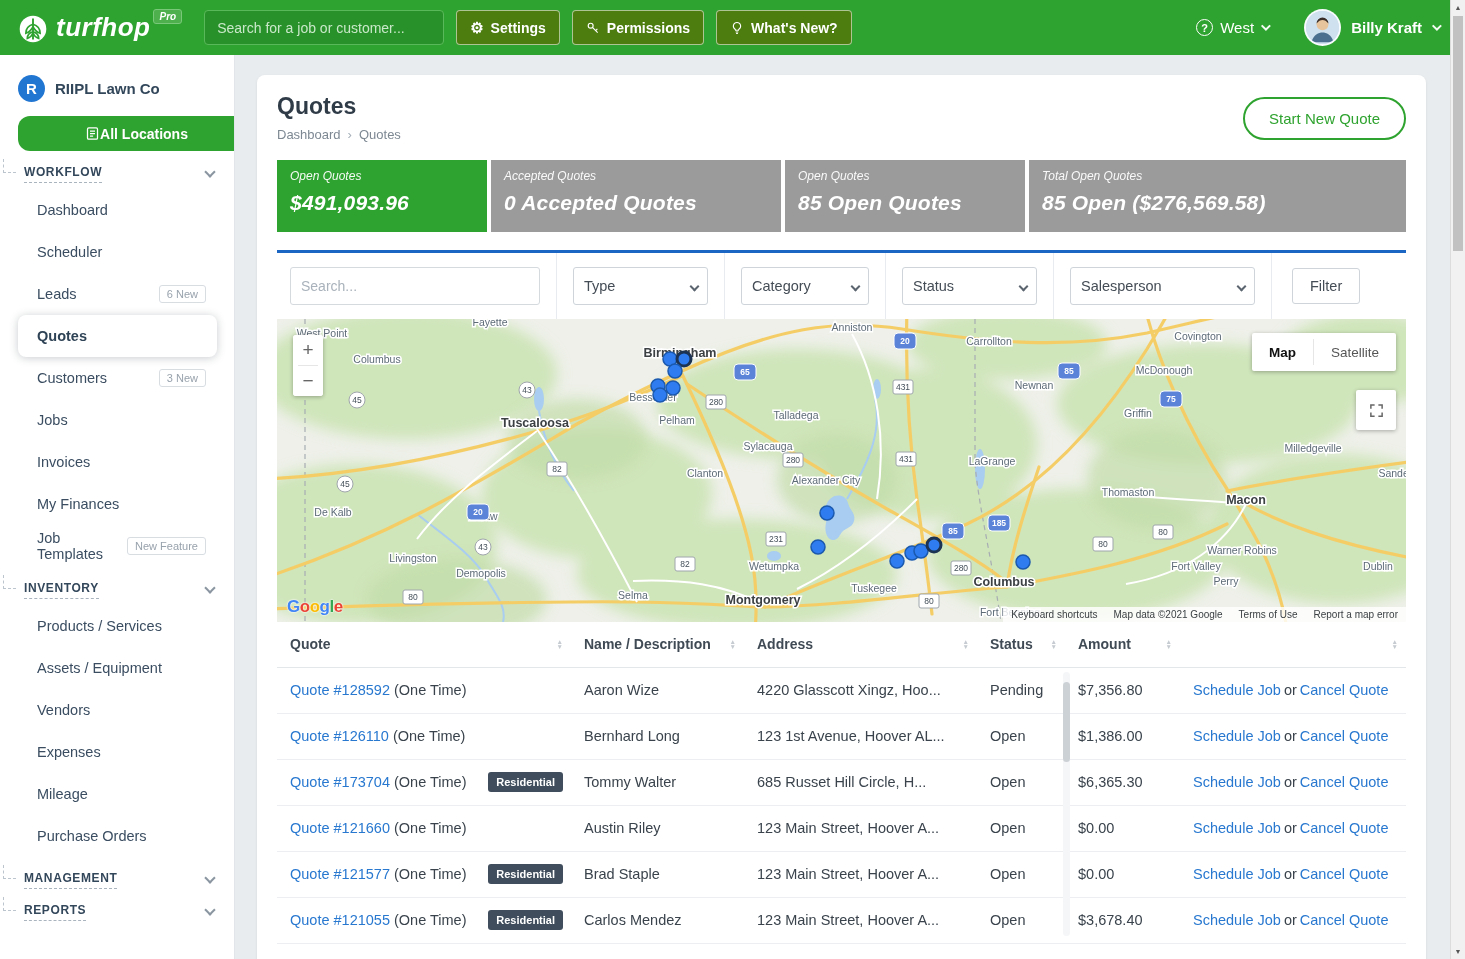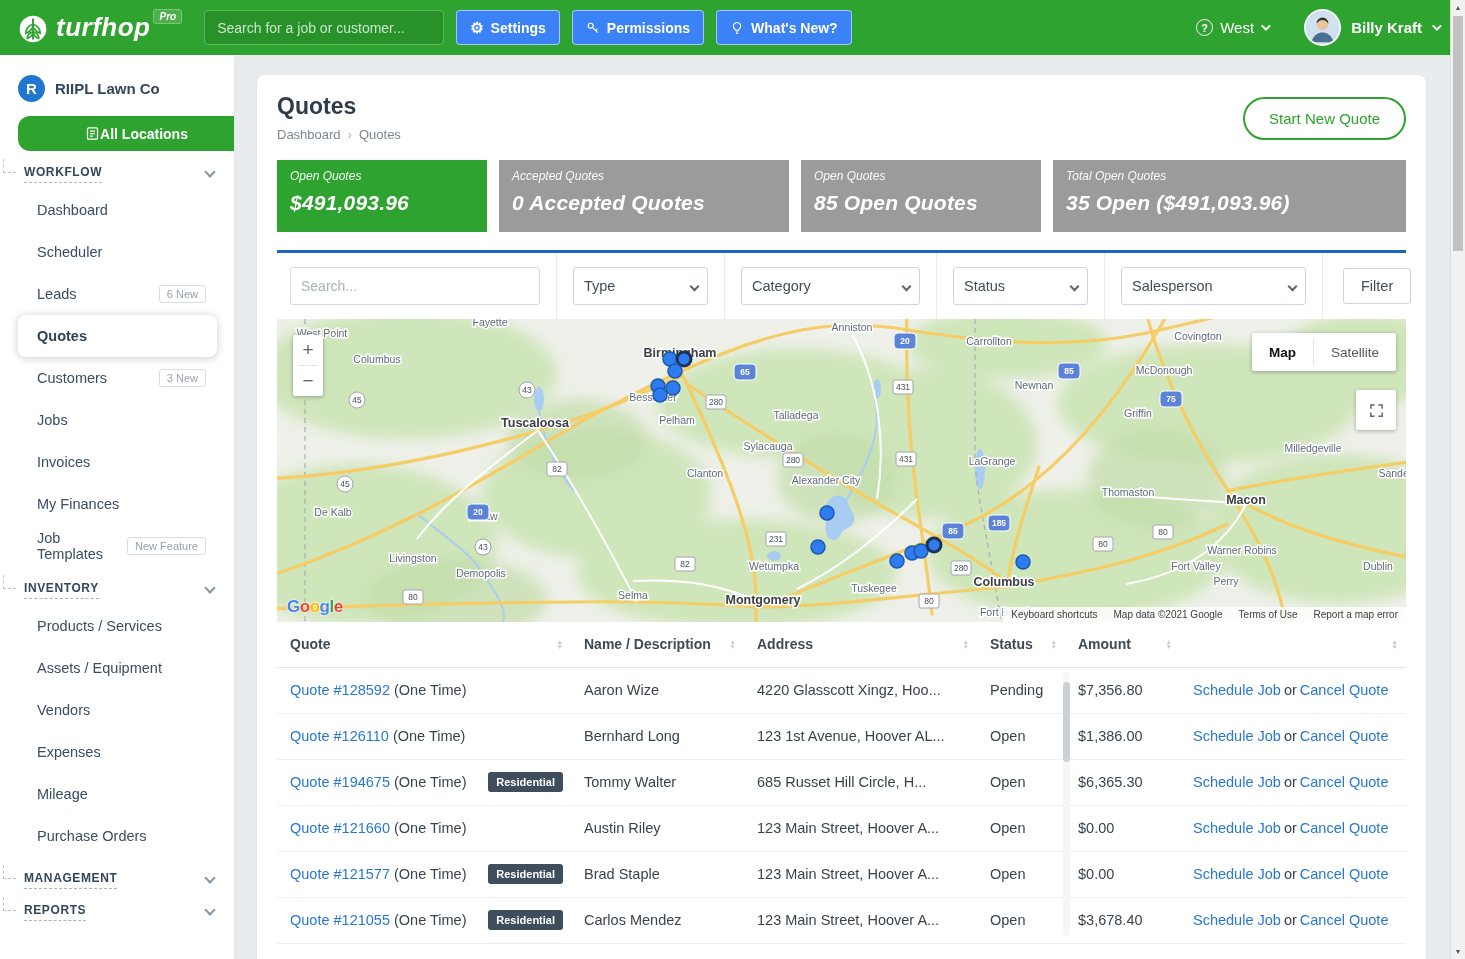--- a/index.html
+++ b/index.html
@@ -12,21 +12,21 @@
             display:flex; align-items:center; padding:0 26px 0 14px; z-index:20; }
   .logo { display:flex; align-items:center; margin-right:22px;font-style:italic; }
   .logo-icon { width:38px; height:38px; }
   .logo-text { color:#fff; font-size:26px; font-weight:bold; letter-spacing:.5px; margin-left:4px; }
   .logo-badge { background:#4db04d; border:1px solid #79c879; color:#fff; font-size:10px; font-weight:bold;
                 padding:1px 5px; border-radius:3px; position:relative; top:-11px; margin-left:3px; }
   .topbar-search { width:240px; height:35px; background:#28912a; border:1px solid #59b859; border-radius:4px;
                    color:#eaf7ea; font-size:14px; padding:0 12px; outline:none; }
   .topbar-search::placeholder { color:#c9e8c9; }
   .tb-btn { display:flex; align-items:center; gap:7px; margin-left:12px; height:35px; padding:0 13px;
-            background:#3b82f6; border:1px solid rgba(255,255,255,.55); border-radius:4px;
+            background:#4d7c0f; border:1px solid rgba(255,255,255,.55); border-radius:4px;
             color:#fff; font-size:14px; font-weight:bold; cursor:pointer; font-family:inherit; }
   .gear-glyph::before { content:"⚙"; font-size:15px; }
   .tb-right { margin-left:auto; display:flex; align-items:center; gap:10px; }
   .help-wrap { display:flex; align-items:center; gap:7px; color:#fff; font-size:15px; cursor:pointer; margin-right:26px; }
   .q-circle { width:17px; height:17px; border:1.5px solid #fff; border-radius:50%; display:inline-flex;
               align-items:center; justify-content:center; font-size:11px; font-weight:bold; color:#fff; }
   .q-circle::before { content:"?"; }
   .caret-w { width:7px; height:7px; border-right:2px solid rgba(255,255,255,.95); border-bottom:2px solid rgba(255,255,255,.95);
              transform:rotate(45deg) translateY(-2px); display:inline-block; }
   .avatar { width:37px; height:37px; border-radius:50%; overflow:hidden; border:2px solid rgba(255,255,255,.85);
@@ -64,40 +64,40 @@
   .card { background:#fff; border-radius:8px 8px 0 0; box-shadow:0 1px 3px rgba(0,0,0,.08); padding:0 20px 20px 20px; min-height:1100px; }
   .card-header { position:relative; padding-top:18px; }
   .page-title { font-size:23px; font-weight:bold; color:#2f3b47; }
   .breadcrumb { margin-top:7px; font-size:13px; color:#8a96a3; display:flex; gap:7px; }
   .crumb-link { color:#7d8893; cursor:pointer; }
   .crumb-sep { color:#a6b0ba; }
   .new-quote-btn { position:absolute; right:0; top:22px; padding:11px 24px; border-radius:24px;
                    border:2px solid #2fa32f; color:#2fa32f; background:#fff; font-size:15px; font-weight:500;
                    cursor:pointer; font-family:inherit; }
 
-  .stats { display:flex; gap:12px; margin-top:18px; }
+  .stats { display:flex; gap:4px; margin-top:18px; }
   .stat { height:72px; padding:9px 13px; color:#fff; font-style:italic; cursor:pointer; }
   .stat-label { font-size:12px; opacity:.95; }
   .stat-value { font-size:21px; font-weight:bold; margin-top:8px; letter-spacing:.2px; white-space:nowrap; }
   .stat.green { background:#2fa32f; flex:0 0 210px; }
   .stat.gray  { background:#9b9b9b; }
   .stat.g2 { flex:0 0 290px; } .stat.g3 { flex:0 0 240px; } .stat.g4 { flex:1; }
 
   .blue-divider { height:3px; background:#1a66c2; margin-top:18px; }
 
   .filter-bar { display:flex; align-items:center; height:66px; }
   .fcell { height:100%; display:flex; align-items:center; padding:0 16px; border-right:1px solid #e8ebef; }
   .fcell.first { padding-left:13px; }
   .fcell.last { border-right:none; padding-left:20px; }
   .filter-search { width:250px; height:38px; border:1px solid #d4dade; border-radius:3px; padding:0 10px;
                    font-size:14px; color:#444; outline:none; font-family:inherit; }
   .filter-search::placeholder { color:#a9b2bb; }
   .fselect { position:relative; border:1px solid #ced4da; border-radius:3px; height:38px; line-height:36px;
              padding:0 26px 0 10px; color:#444c55; font-size:14.5px; cursor:pointer; background:#fff; }
-  .fselect.w135 { width:135px; } .fselect.w150 { width:179px; } .fselect.w185 { width:185px; }
+  .fselect.w135 { width:135px; } .fselect.w150 { width:128px; } .fselect.w185 { width:185px; }
   .sel-caret { position:absolute; right:9px; top:15px; width:7px; height:7px; border-right:2px solid #5b6570;
                border-bottom:2px solid #5b6570; transform:rotate(45deg); }
   .filter-btn { border:1px solid #ced4da; border-radius:3px; background:#fff; color:#444c55; font-size:14.5px;
                 padding:9px 17px; cursor:pointer; font-family:inherit; }
 
   
   .map { position:relative; height:303px; background:#eef0e9; overflow:hidden; }
   .map svg.base { position:absolute; inset:0; width:100%; height:100%; }
   .map-city { font-size:10.5px; fill:#5d6b77; stroke:#ffffff; stroke-width:3px; paint-order:stroke; text-anchor:middle; }
   .map-city.major { font-size:12.5px; font-weight:bold; fill:#3c4043; }
@@ -321,21 +321,21 @@
       <div class="stat gray g2">
         <div class="stat-label">Accepted Quotes</div>
         <div class="stat-value">0 Accepted Quotes</div>
       </div>
       <div class="stat gray g3">
         <div class="stat-label">Open Quotes</div>
         <div class="stat-value">85 Open Quotes</div>
       </div>
       <div class="stat gray g4">
         <div class="stat-label">Total Open Quotes</div>
-        <div class="stat-value">35 Open ($491,093.96)</div>
+        <div class="stat-value">85 Open ($276,569.58)</div>
       </div>
     </div>
 
     <div class="blue-divider"></div>
 
     <div class="filter-bar">
       <div class="fcell first">
         <input class="filter-search" type="text" placeholder="Search..." style="">
       </div>
       <div class="fcell">
@@ -700,21 +700,21 @@
               </td>
             <td>Bernhard Long</td>
             <td>123 1st Avenue, Hoover AL...</td>
             <td>Open</td>
             <td>$1,386.00</td>
             <td><a class="alink">Schedule Job</a><span class="orword">or</span><a class="alink">Cancel Quote</a></td>
           </tr>
           <tr>
             <td>
                 <div class="cellflex">
-                  <span><a class="qlink">Quote #194675</a><span class="qsuffix">(One Time)</span></span>
+                  <span><a class="qlink">Quote #173704</a><span class="qsuffix">(One Time)</span></span>
                   <span class="res-badge">Residential</span>
                 </div>
               </td>
             <td>Tommy Walter</td>
             <td>685 Russet Hill Circle, H...</td>
             <td>Open</td>
             <td>$6,365.30</td>
             <td><a class="alink">Schedule Job</a><span class="orword">or</span><a class="alink">Cancel Quote</a></td>
           </tr>
           <tr>

